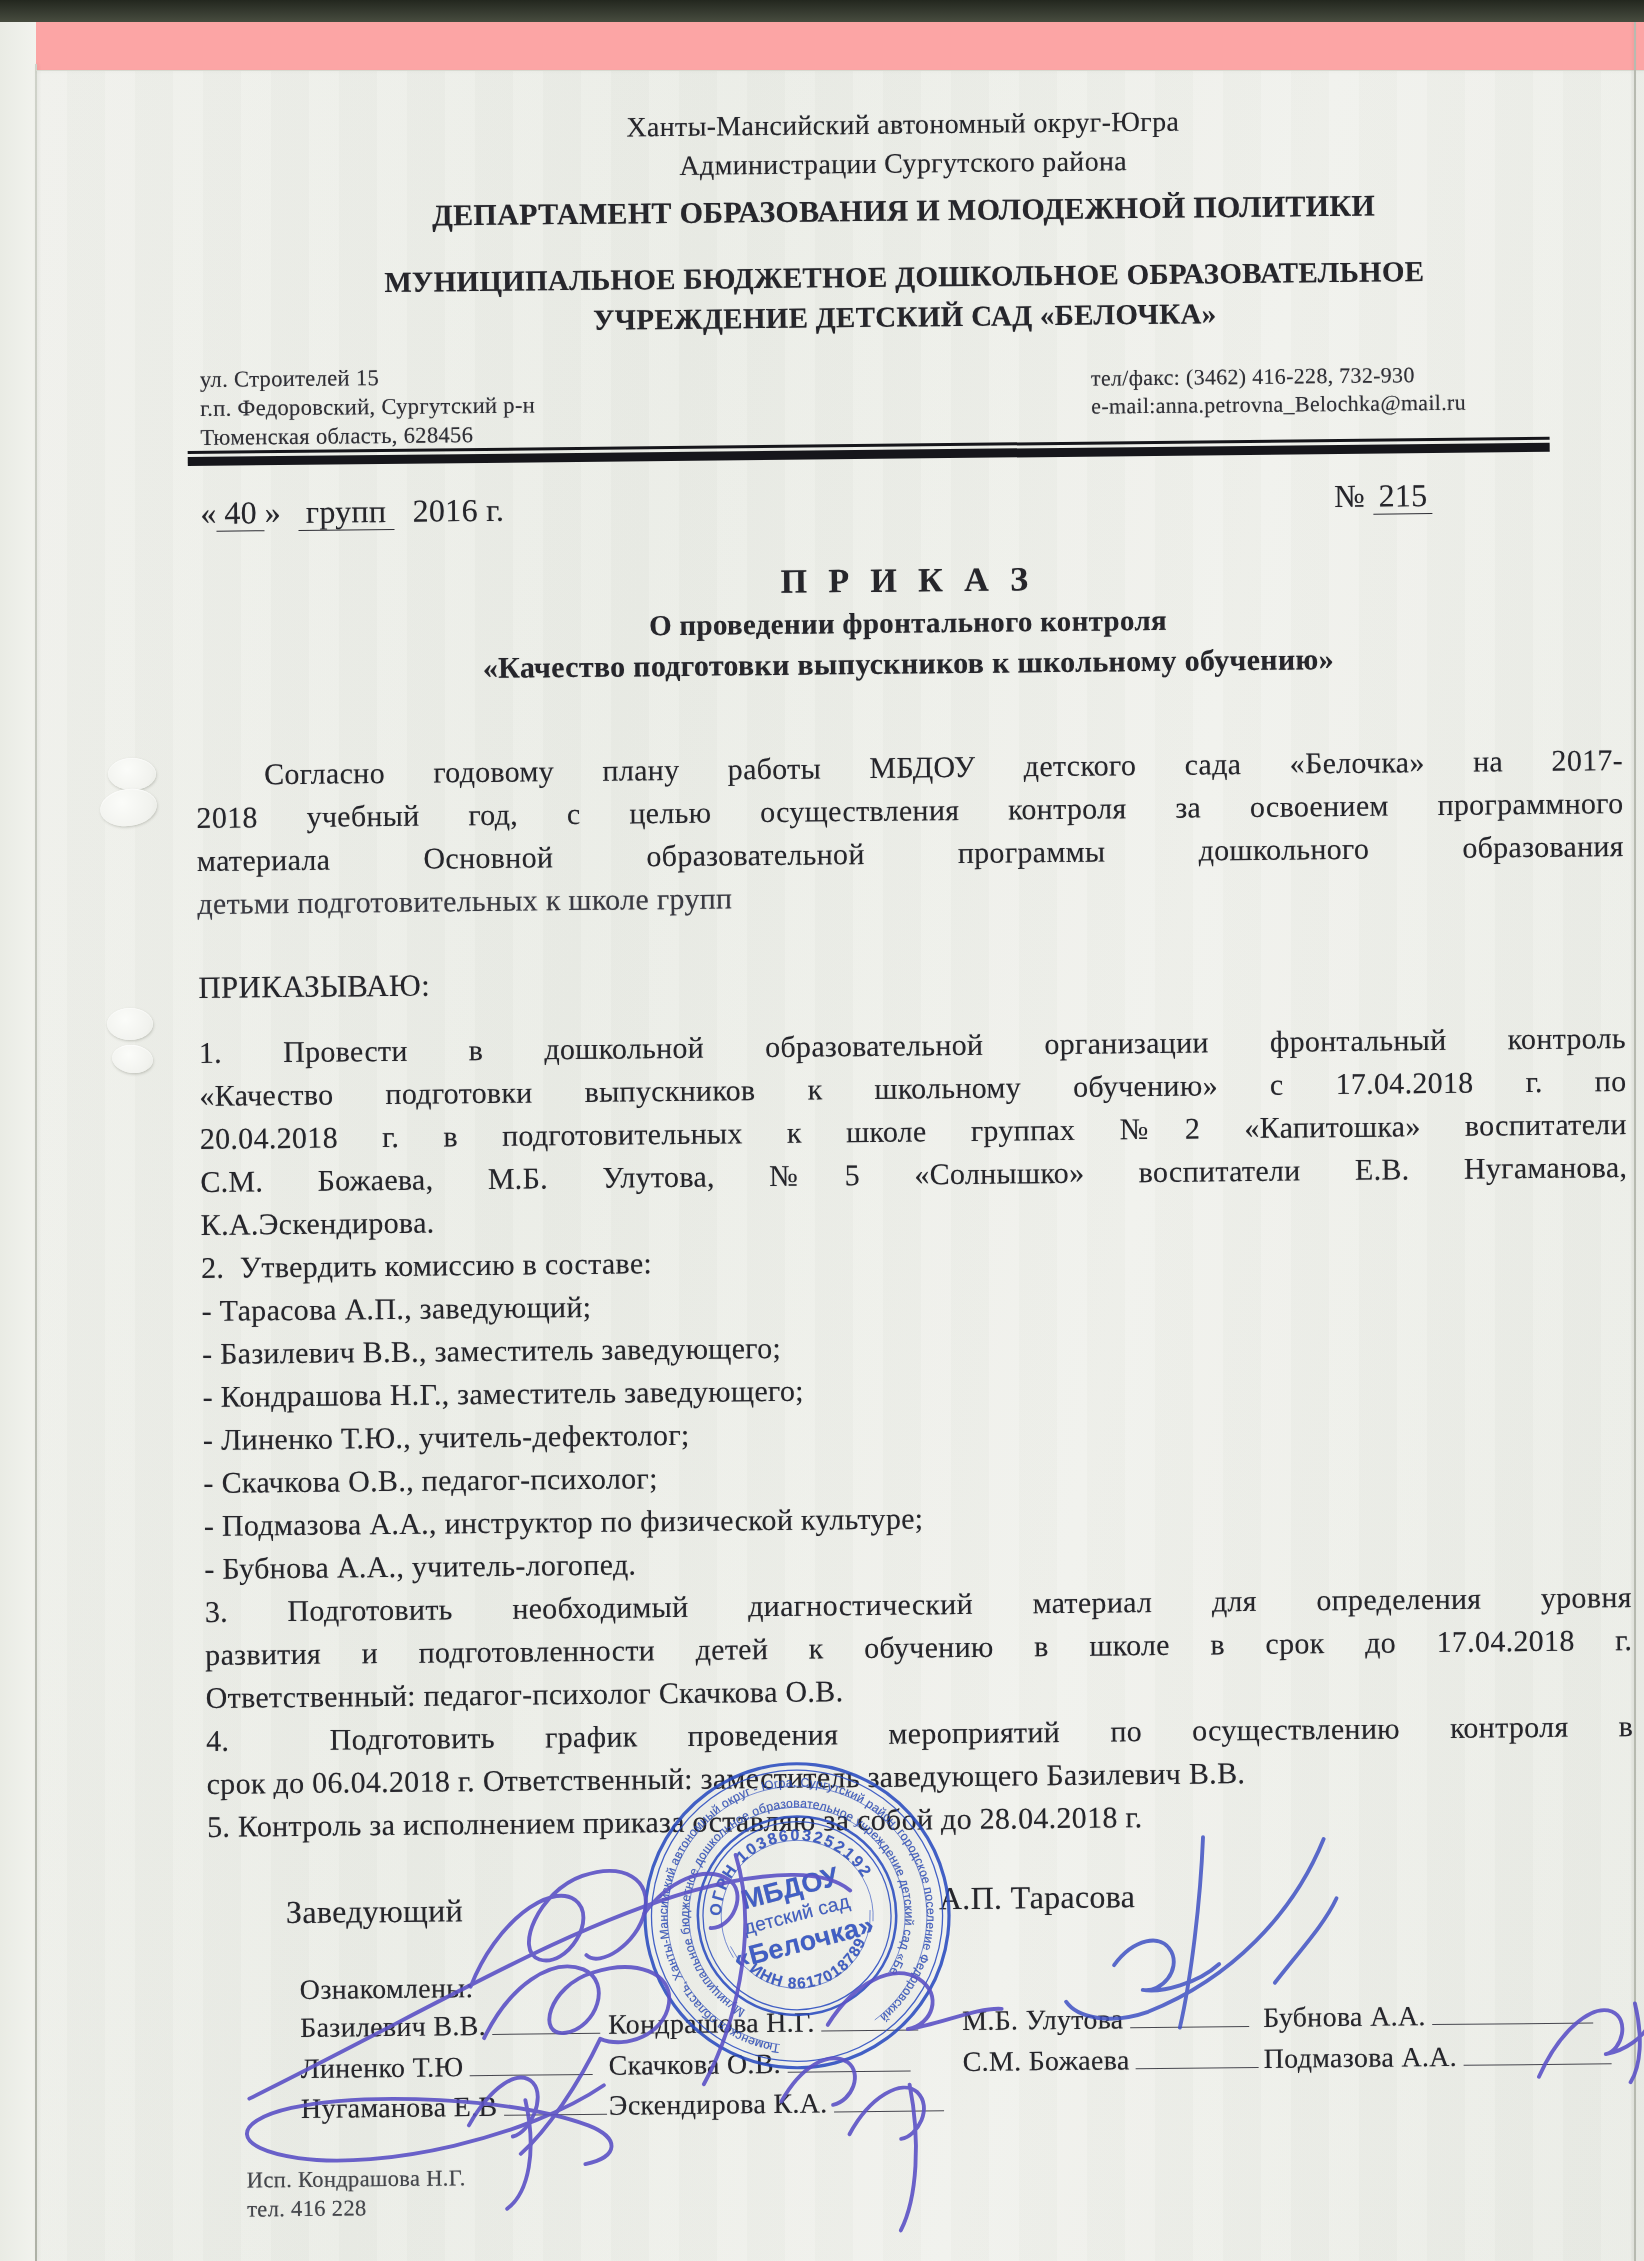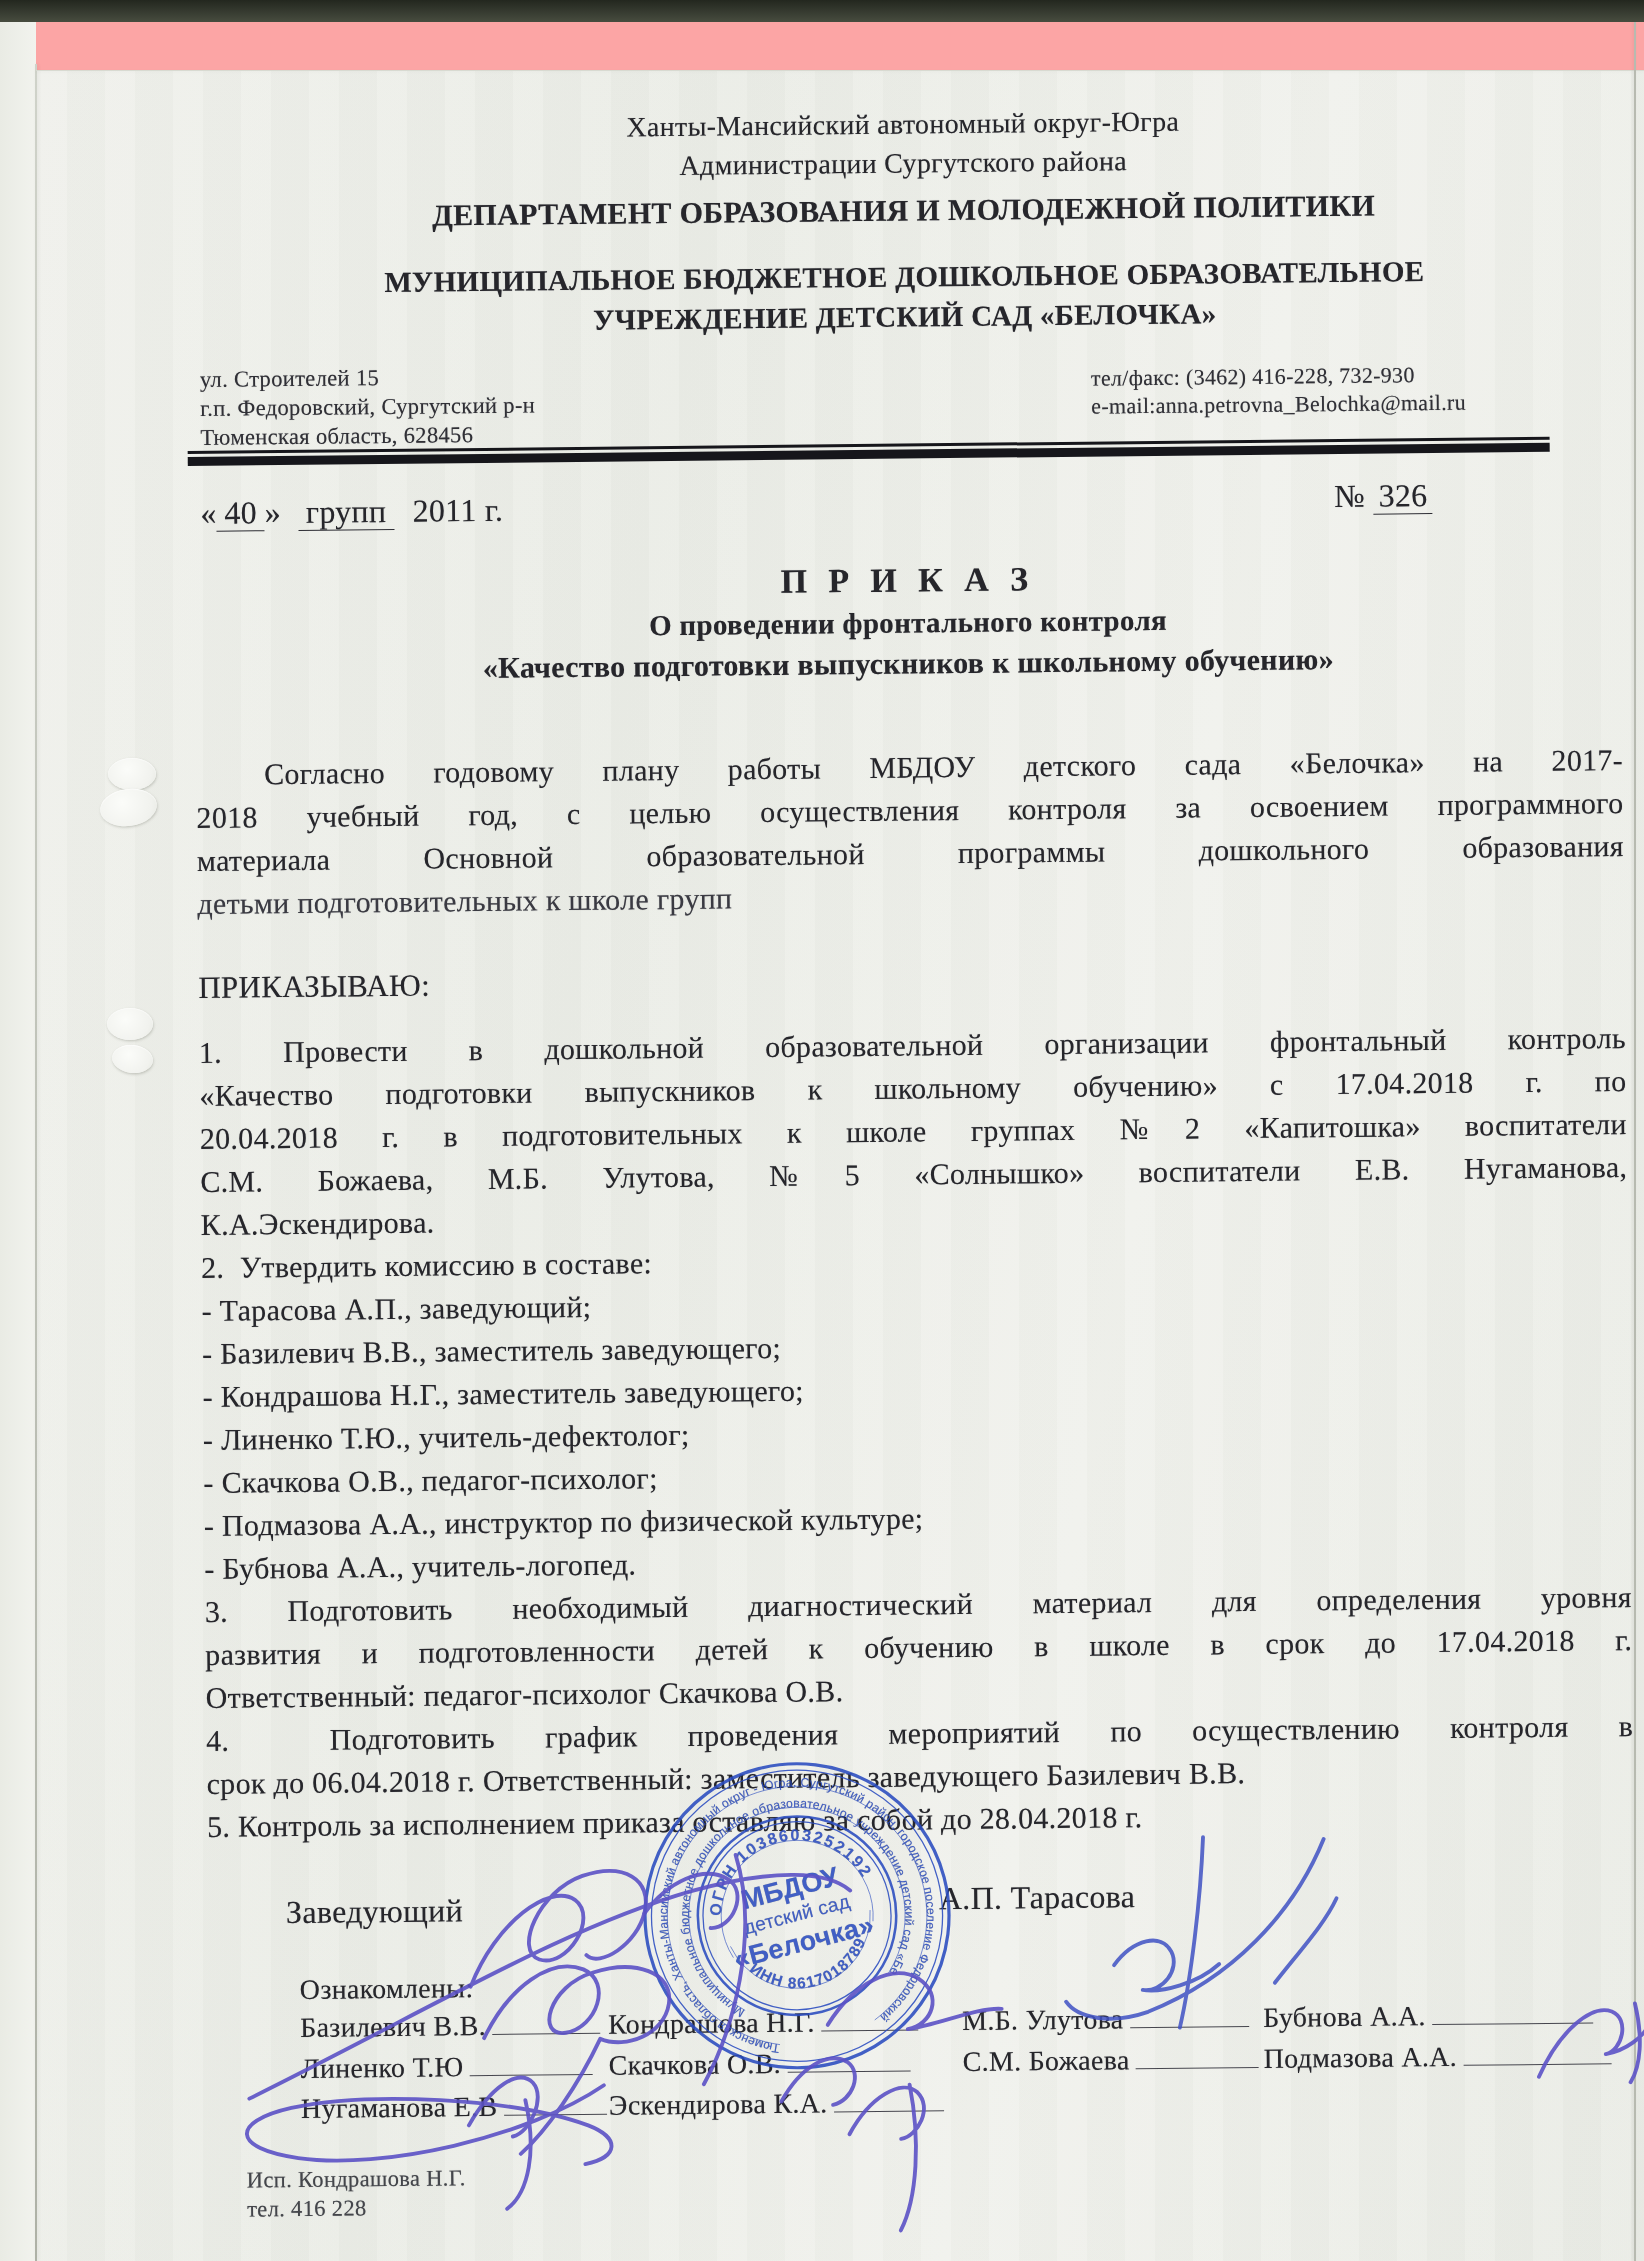--- a/index.html
+++ b/index.html
@@ -75,25 +75,25 @@
       <div>e-mail:anna.petrovna_Belochka@mail.ru</div>
     </div>
 
     <div class="abs" style="left:188px;top:451px;width:1362px;border-top:3.2px solid #16161b;">
       <div style="margin-top:2.6px;height:9px;background:#16161b;"></div>
     </div>
 
     <div class="abs" style="left:200px;top:495px;font-size:32px;">
       <span>«</span><span class="u">40</span><span>»</span>
       <span class="u" style="margin-left:9px;">групп</span>
-      <span style="margin-left:10.3px;">2011 г.</span>
+      <span style="margin-left:10.3px;">2016 г.</span>
     </div>
     <div class="abs" style="left:1334px;top:490px;font-size:32px;">
       <span>№</span>
-      <span class="u" style="padding:0 5.2px;">326</span>
+      <span class="u" style="padding:0 5.2px;">215</span>
     </div>
 
     <div class="center b" style="top:569px;font-size:34px;letter-spacing:6.4px;">П Р И К А З</div>
     <div class="center b" style="top:614px;font-size:29px;">О проведении фронтального контроля</div>
     <div class="center b" style="top:654px;font-size:30px;">«Качество подготовки выпускников к школьному обучению»</div>
 
     <div class="body-block" style="top:753px;">
       <div class="ln just indent">Согласно годовому плану работы МБДОУ детского сада «Белочка» на 2017-</div>
       <div class="ln just">2018 учебный год, с целью осуществления контроля за освоением программного</div>
       <div class="ln just">материала Основной образовательной программы дошкольного образования</div>

